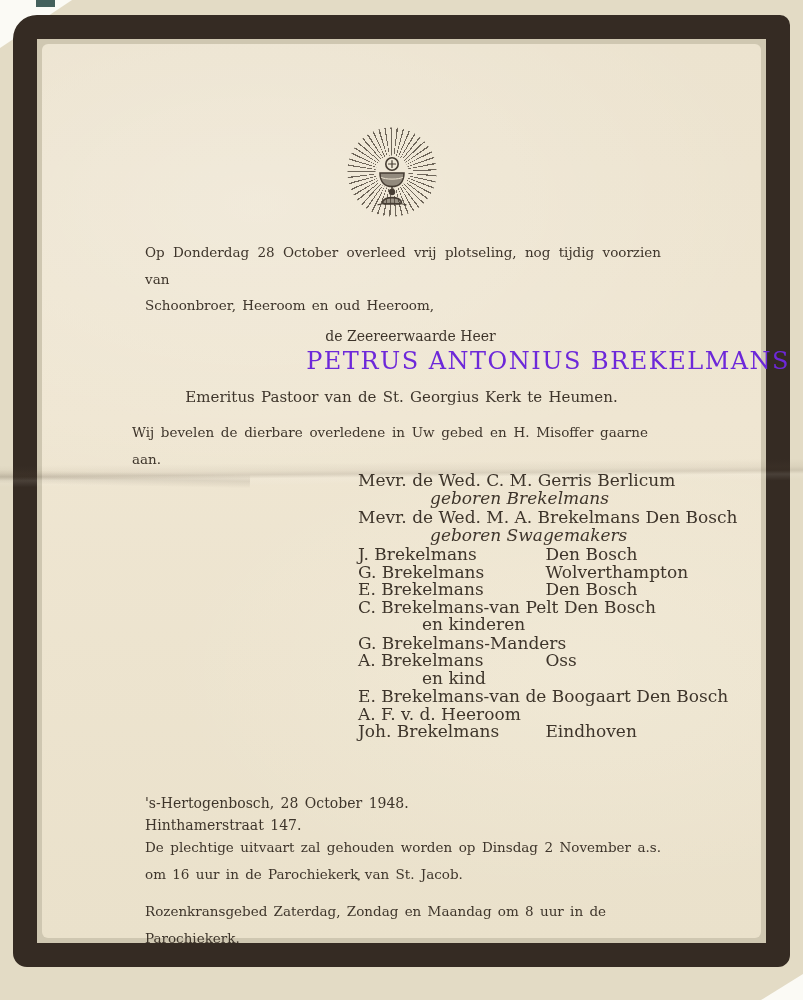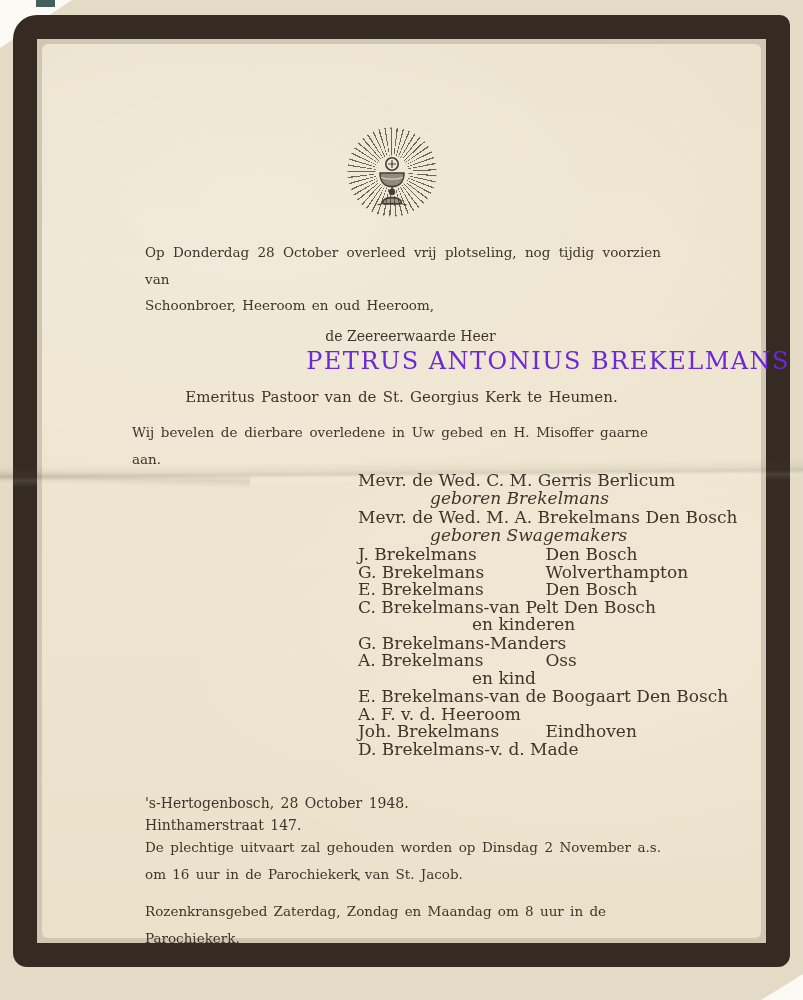--- a/index.html
+++ b/index.html
@@ -52,21 +52,21 @@
   .chalice{position:absolute;left:368px;top:151px;z-index:5;}
   
   .relatives{position:absolute;left:358px;top:474px;width:340px;z-index:4;
     font-size:17px;line-height:13.5px;}
   .rel-row{margin-bottom:4px;white-space:nowrap;}
   .rel-name{display:inline-block;}
   .row-mevr .rel-name{min-width:198px;}
   .row-main{}
   .row-main .rel-name{min-width:182px;}
   .row-sub{margin-left:72px;margin-bottom:6px;font-style:italic;}
-  .row-note{margin-left:114px;margin-bottom:5px;}
+  .row-note{margin-left:64px;margin-bottom:5px;}
   .dateline{left:145px;top:792px;font-size:14px;line-height:22px;word-spacing:2px;}
   .dot-sep{left:356px;top:875px;font-size:9px;opacity:.75;}
 </style>
 </head>
 <body>
 
 <div class="scene">
 
   <div class="wedge-tl"></div>
   <div class="teal-tl"></div>
@@ -175,24 +175,20 @@
       <div class="rel-row row-main">
         <span class="rel-name">A. F. v. d. Heeroom</span>
         <span class="rel-place"></span>
       </div>
 
       <div class="rel-row row-main">
         <span class="rel-name">Joh. Brekelmans</span>
         <span class="rel-place">Eindhoven</span>
       </div>
 
-      <div class="rel-row row-main">
-        <span class="rel-name">D. Brekelmans-v. d. Made</span>
-        <span class="rel-place"></span>
-      </div>
     </div>
 
   <div class="txt block dateline">
     <div>'s-Hertogenbosch, 28 October 1948.</div>
     <div>Hinthamerstraat 147.</div>
   </div>
 
   <div class="txt block" style="left:145px;top:834px;width:516px;">
     <div class="body-line just">De plechtige uitvaart zal gehouden worden op Dinsdag 2 November a.s.</div>
     <div class="body-line">om 16 uur in de Parochiekerk van St. Jacob.</div>

